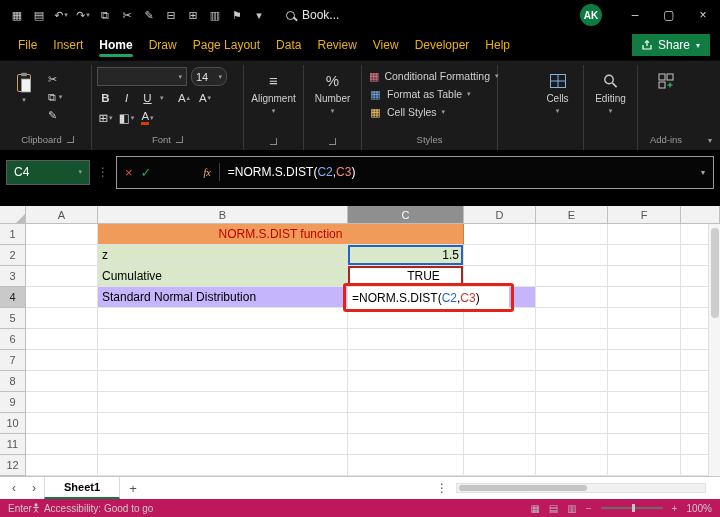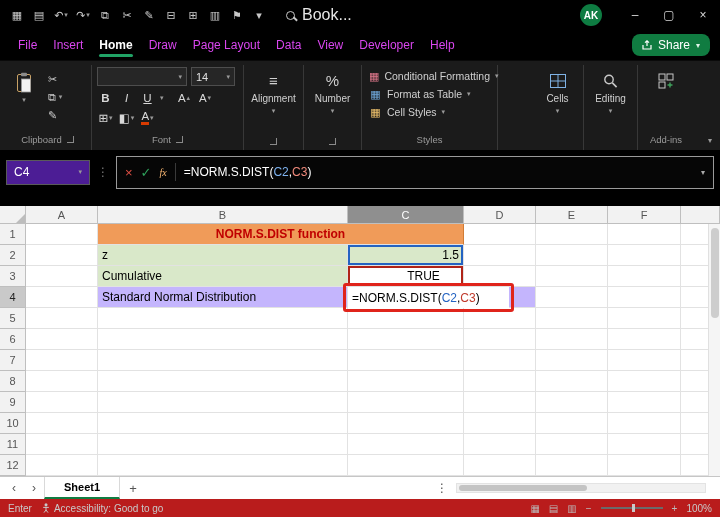--- a/index.html
+++ b/index.html
@@ -6,99 +6,99 @@
   html, body {
     width: 720px; height: 517px; overflow: hidden;
     background: #000;
     font-family: "Liberation Sans", "DejaVu Sans", sans-serif;
   }
   
   .titlebar { height: 30px; display: flex; align-items: center; background: #000; color: #c8c8c8; padding-left: 6px; }
   .qat { display: flex; align-items: center; }
   .qi { min-width: 22px; height: 24px; display: flex; align-items: center; justify-content: center; font-size: 11px; color: #c8c8c8; }
   .qi .cv { font-size: 7px; margin-left: 1px; color: #9a9a9a; }
-  .searchwrap { display: flex; align-items: center; margin-left: 16px; gap: 7px; color: #e6e6e6; font-size: 16px; }
+  .searchwrap { display: flex; align-items: center; margin-left: 16px; gap: 7px; color: #e6e6e6; font-size: 12px; }
   .mag { width: 9px; height: 9px; border: 1.5px solid #c8c8c8; border-radius: 50%; position: relative; display: inline-block; }
   .mag::after { content: ""; position: absolute; width: 5px; height: 1.5px; background: #c8c8c8; transform: rotate(45deg); right: -4px; bottom: -1px; }
   .tb-spacer { flex: 1; }
   .avatar { width: 22px; height: 22px; border-radius: 50%; background: #0E7C42; color: #fff; font-size: 10px; font-weight: bold; display: flex; align-items: center; justify-content: center; margin-right: 16px; }
   .winbtn { width: 34px; height: 30px; display: flex; align-items: center; justify-content: center; font-size: 12px; color: #d8d8d8; }
   
   .menubar { height: 30px; background: #000; display: flex; align-items: center; padding: 0 10px; }
-  .mtab { color: #d946ef; font-size: 12px; padding: 7px 8px; position: relative; white-space: nowrap; }
+  .mtab { color: #eab308; font-size: 12px; padding: 7px 8px; position: relative; white-space: nowrap; }
   .mtab.active { color: #fff; font-weight: bold; }
   .mtab.active::after { content: ""; position: absolute; left: 8px; right: 8px; bottom: 2px; height: 3px; border-radius: 2px; background: #21A366; }
-  .share { margin-left: auto; background: #107C41; border-radius: 8px; padding: 4px 10px; display: flex; gap: 6px; font-size: 12px; color: #fff; align-items: center; }
+  .share { margin-left: auto; background: #107C41; border-radius: 0; padding: 4px 10px; display: flex; gap: 6px; font-size: 12px; color: #fff; align-items: center; }
   .share .cv { font-size: 8px; }
   
   .ribbon { height: 90px; background: #1b1b1b; display: flex; padding: 4px 4px 0 4px; color: #d4d4d4; position: relative; border-top: 1px solid #0a0a0a; }
   .rgroup { display: flex; flex-direction: column; padding: 2px 5px 0; border-right: 1px solid #383838; }
   .rlabel { margin-top: auto; display: flex; align-items: center; justify-content: center; gap: 5px; font-size: 9.5px; color: #9b9b9b; padding: 3px 0 5px; }
   .dlg { width: 7px; height: 7px; border-right: 1px solid #8a8a8a; border-bottom: 1px solid #8a8a8a; display: inline-block; }
   .clip-row { display: flex; gap: 9px; padding-top: 2px; }
   .paste-btn { display: flex; flex-direction: column; align-items: center; width: 30px; padding-top: 3px; gap: 3px; }
   .sic-col { display: flex; flex-direction: column; gap: 4px; padding-top: 3px; }
   .sic { font-size: 11px; height: 14px; display: flex; align-items: center; gap: 3px; color: #c8c8c8; }
   .cv { font-size: 7px; color: #9a9a9a; }
   .fg-row { display: flex; gap: 4px; align-items: center; margin-bottom: 4px; }
   .combo { height: 19px; background: #262626; border: 1px solid #4d4d4d; display: flex; align-items: center; justify-content: space-between; padding: 0 4px; font-size: 11px; color: #e0e0e0; }
   .combo.name { width: 90px; }
-  .combo.size { width: 44px; }
+  .combo.size { width: 36px; border-radius: 8px; }
   .fbtn { min-width: 17px; height: 16px; display: flex; align-items: center; justify-content: center; font-size: 11.5px; color: #d8d8d8; gap: 1px; }
   .fbtn.b { font-weight: bold; }
   .fbtn.i { font-style: italic; }
   .fbtn.u { text-decoration: underline; }
   .fc-wrap { border-bottom: 3px solid #D83B01; line-height: 11px; }
   .bigbtn { display: flex; flex-direction: column; align-items: center; gap: 3px; padding: 5px 6px 0; font-size: 10px; color: #d0d0d0; }
   .bigbtn .bic { font-size: 15px; height: 18px; line-height: 18px; }
   .stylebtn { display: flex; align-items: center; gap: 5px; font-size: 10.5px; height: 18px; color: #d0d0d0; padding-left: 2px; white-space: nowrap; }
   .stylebtn .ic { font-size: 11px; width: 13px; text-align: center; }
   .ribcol { position: absolute; right: 8px; bottom: 5px; color: #9a9a9a; font-size: 8px; }
   
   .fbar { height: 56px; background: #000; display: flex; align-items: center; padding: 4px 6px 16px; gap: 7px; }
-  .namebox { width: 84px; height: 25px; border: 1px solid #5a5a5a; background: #4c1d95; display: flex; align-items: center; justify-content: space-between; padding: 0 7px; color: #fff; font-size: 12px; }
+  .namebox { width: 84px; height: 25px; border: 1px solid #5a5a5a; background: #14532d; display: flex; align-items: center; justify-content: space-between; padding: 0 7px; color: #fff; font-size: 12px; }
   .vdots { color: #777; font-size: 12px; }
   .fwrap { flex: 1; height: 33px; border: 1px solid #9a9a9a; background: #060606; display: flex; align-items: center; padding: 0 8px; gap: 8px; }
   .fx-cancel { color: #E25045; font-size: 13px; }
   .fx-enter { color: #2FA35C; font-size: 13px; }
-  .fx-fx { font-style: italic; color: #fdba74; font-size: 10px; font-family: "Liberation Serif", serif; }
+  .fx-fx { font-style: italic; color: #fdba74; font-size: 10px; font-family: "Liberation Serif", serif; margin-left: 44px; }
   .fsep { width: 1px; height: 18px; background: #3a3a3a; }
   .ftext { color: #fff; font-size: 12px; display: flex; white-space: pre; }
   .ftext .r1 { color: #7FB3F0; }
   .ftext .r2 { color: #F08A7B; }
   .fbar-caret { margin-left: auto; color: #aaa; font-size: 8px; }
   
   .gridwrap { position: relative; width: 720px; height: 270px; background: #fff; }
   .grid { display: grid; grid-template-columns: 26px 72px 250px 116px 72px 72px 73px 1fr; grid-template-rows: 18px repeat(12, 21px); width: 720px; height: 270px; }
   .gh { background: #F2F2F2; border-right: 1px solid #BFBFBF; border-bottom: 1px solid #BFBFBF; display: flex; align-items: center; justify-content: center; font-size: 11px; color: #555; }
   .gh.selc { background: #8F8F8F; color: #fff; }
   .gh.selr { background: #C9C9C9; color: #222; }
   .corner-tri { width: 0; height: 0; border-left: 9px solid transparent; border-bottom: 9px solid #BDBDBD; margin-left: auto; margin-top: auto; }
   .c { background: #fff; border-right: 1px solid #E2E2E2; border-bottom: 1px solid #E2E2E2; display: flex; align-items: center; padding: 0 4px; font-size: 12px; color: #000; overflow: hidden; white-space: nowrap; }
-  .f-orange { background: #F09B59; justify-content: center; font-weight: bold; color: #C00000; grid-column: span 2; border-right: 1px solid #D27C35; }
+  .f-orange { background: #F09B59; justify-content: center; font-weight: normal; color: #C00000; grid-column: span 2; border-right: 1px solid #D27C35; }
   .f-green { background: #D9E8C9; }
   .f-green4 { background: #c4b5fd; }
   .ref-blue { background: #D9E8C9; justify-content: flex-end; box-shadow: inset 0 0 0 2px #2463C2; }
   .ref-red { background: #fff; justify-content: center; box-shadow: inset 0 0 0 2px #B02418; padding-left: 40px; }
   .editbox { position: absolute; left: 348px; top: 81px; width: 161px; height: 21px; background: #fff; display: flex; align-items: center; padding-left: 4px; font-size: 12px; color: #000; z-index: 2; white-space: pre; }
   .editbox .r1 { color: #2463C2; }
   .editbox .r2 { color: #C0392B; }
   .redbox { position: absolute; left: 343px; top: 77px; width: 171px; height: 29px; border: 3px solid #E0241B; border-radius: 3px; z-index: 3; }
   .vscroll { position: absolute; right: 0; top: 18px; width: 12px; height: 252px; background: #F5F5F5; border-left: 1px solid #E0E0E0; z-index: 1; }
   .vthumb { position: absolute; left: 2px; top: 4px; width: 8px; height: 90px; background: #CDCDCD; border-radius: 4px; }
   
   .sheetbar { height: 23px; background: #fff; border-top: 1px solid #C6C6C6; display: flex; align-items: center; font-size: 11px; color: #444; padding-left: 4px; position: relative; }
   .snav { width: 20px; text-align: center; color: #555; font-size: 12px; }
   .stab { height: 22px; display: flex; align-items: center; padding: 0 19px; font-weight: bold; color: #000; border-left: 1px solid #D9D9D9; border-right: 1px solid #D9D9D9; border-bottom: 2px solid #107C41; background: #fff; }
   .addsheet { width: 26px; text-align: center; font-size: 13px; color: #555; }
   .sheetdots { position: absolute; right: 272px; color: #555; font-size: 12px; }
   .hscroll { position: absolute; right: 14px; width: 250px; height: 10px; top: 6px; background: #F1F1F1; border: 1px solid #E3E3E3; }
   .hthumb { position: absolute; left: 2px; top: 1px; height: 6px; width: 128px; background: #C4C4C4; border-radius: 3px; }
   
-  .statusbar { height: 18px; background: #b91c1c; color: #c9c9c9; display: flex; align-items: center; font-size: 10px; padding: 0 8px; gap: 10px; }
+  .statusbar { height: 18px; background: #be185d; color: #c9c9c9; display: flex; align-items: center; font-size: 10px; padding: 0 8px; }
   .acc { display: flex; align-items: center; gap: 4px; }
   .sb-right { margin-left: auto; display: flex; align-items: center; gap: 9px; }
   .viewic { font-size: 10px; color: #bbb; }
   .zoomtrack { width: 62px; height: 2px; background: #6a6a6a; position: relative; }
   .zoomthumb { position: absolute; left: 50%; top: -3px; width: 3px; height: 8px; background: #c9c9c9; }
 </style>
 </head>
 <body>
 
 <div class="titlebar">
@@ -133,20 +133,21 @@
   <div class="winbtn">×</div>
 </div>
 
 <div class="menubar">
   <span class="mtab">File</span>
   <span class="mtab">Insert</span>
   <span class="mtab active">Home</span>
   <span class="mtab">Draw</span>
   <span class="mtab">Page Layout</span>
   <span class="mtab">Data</span>
+  <span class="mtab">Review</span>
   <span class="mtab">View</span>
   <span class="mtab">Developer</span>
   <span class="mtab">Help</span>
   <div class="share">
     <svg width="10" height="10" viewBox="0 0 10 10">
         <path d="M1 5v4h8V5" fill="none" stroke="#fff" stroke-width="1.2"></path>
         <path d="M5 6V1M3 2.6L5 .8l2 1.8" fill="none" stroke="#fff" stroke-width="1.2"></path>
       </svg>
     <span>Share</span>
     <span class="cv" style="color:#dff3e8">▾</span>

